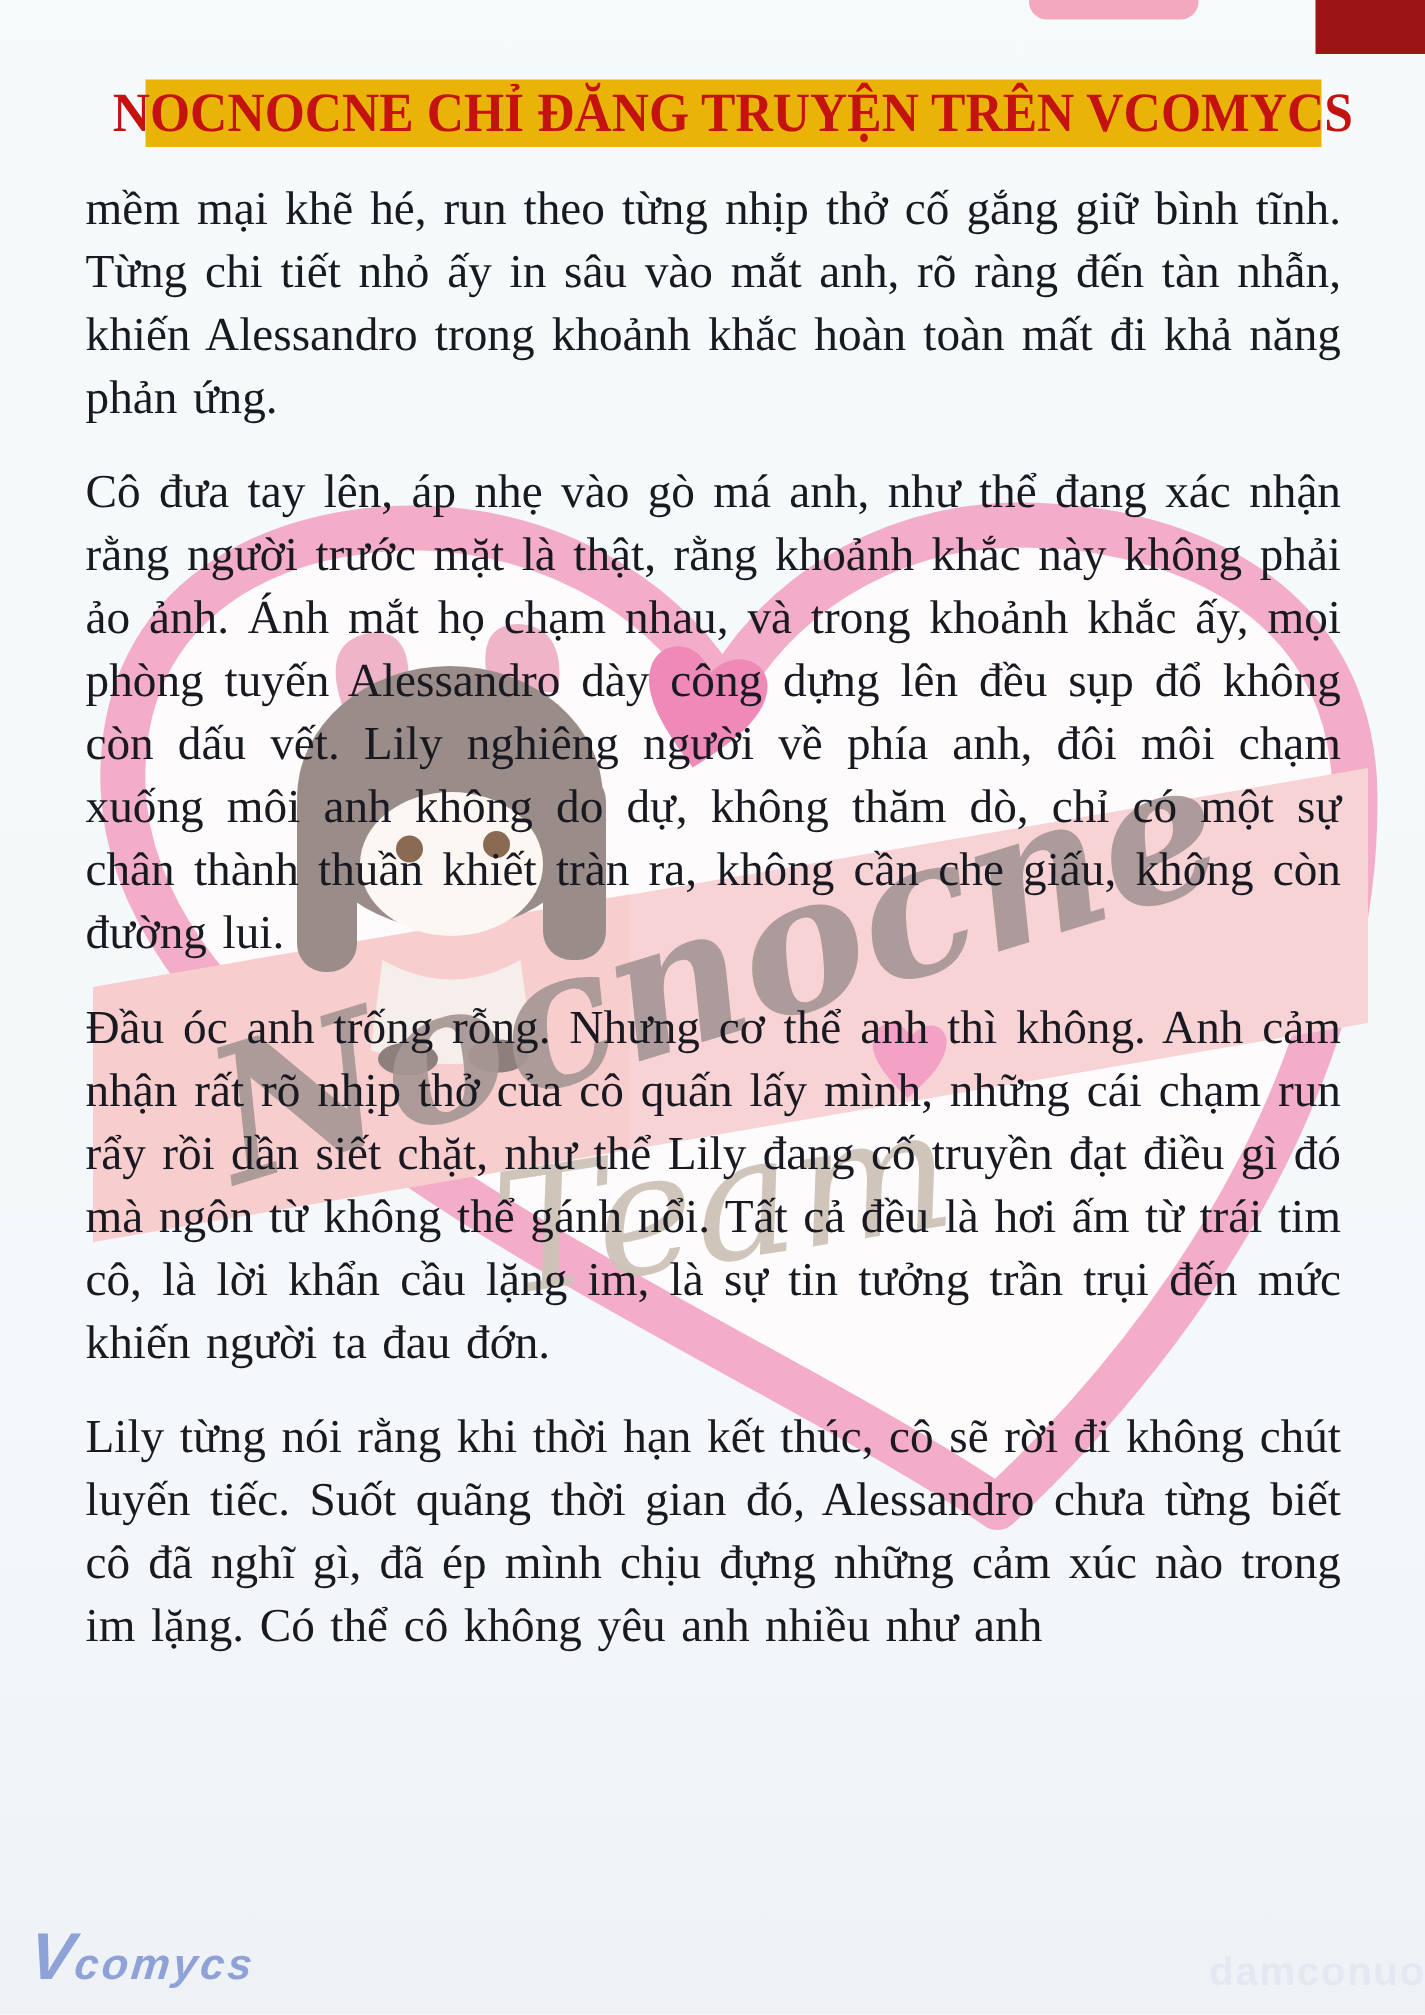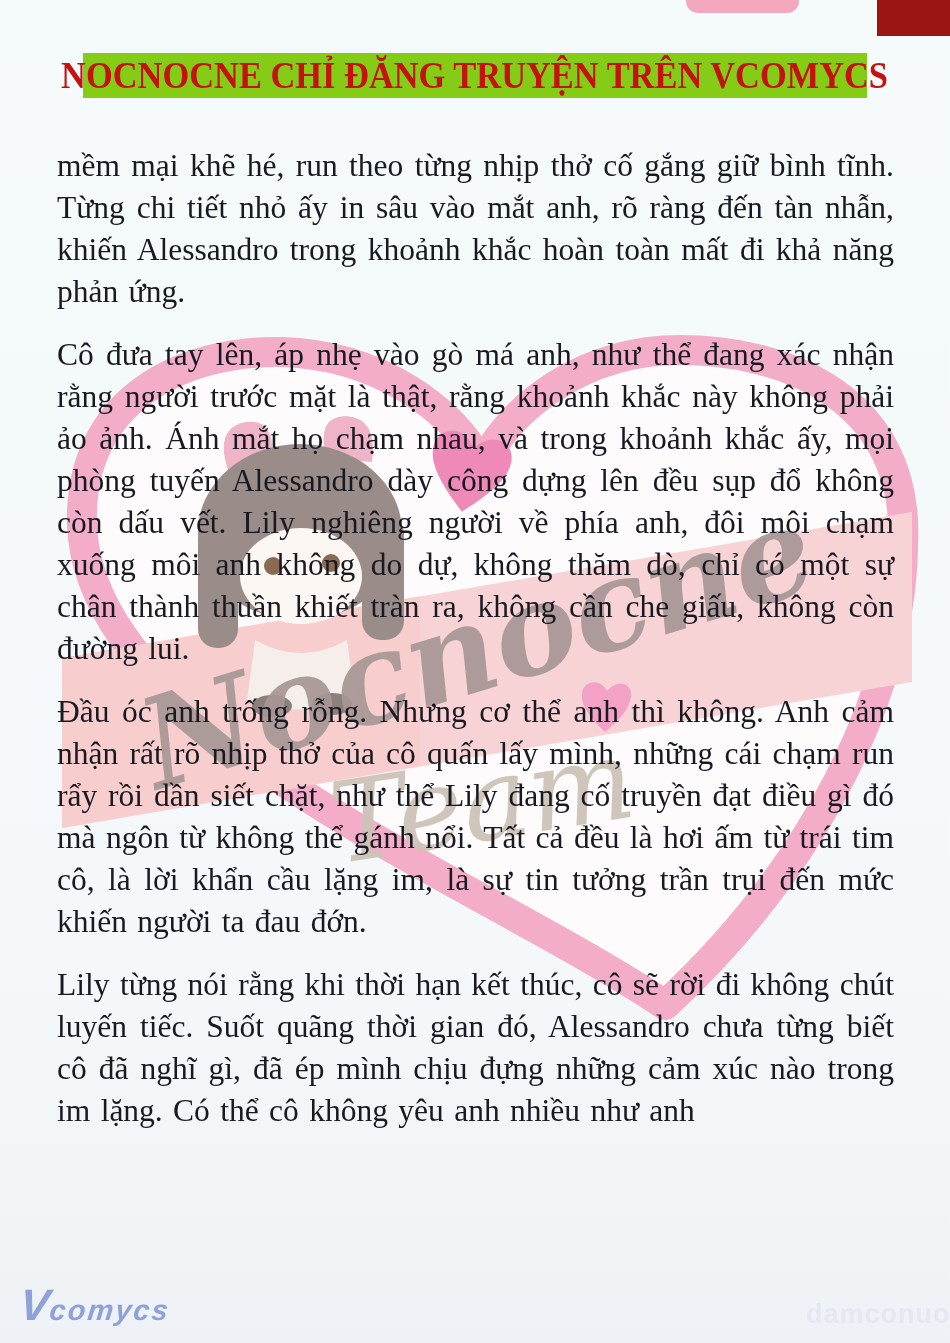--- a/index.html
+++ b/index.html
@@ -6,29 +6,29 @@
   body{
     width:950px;height:1343px;position:relative;overflow:hidden;
     background:linear-gradient(180deg,#f5fafb 0%,#f4f8fa 70%,#f0f4f7 92%,#eef2f6 100%);
     font-family:"Liberation Serif", serif;
   }
   .abs{position:absolute;}
   
   .top-tab{left:686px;top:0;width:113px;height:13px;background:#f4a8c0;border-radius:0 0 12px 12px;z-index:4;}
   .top-red{left:877px;top:0;width:73px;height:36px;background:#9c1414;z-index:4;}
   
-  .band{left:83px;top:53px;width:784px;height:45px;background:#84cc16;z-index:3;
+  .band{left:97px;top:53px;width:784px;height:45px;background:#eab308;z-index:3;
         display:flex;align-items:center;justify-content:center;}
   .band-text{display:inline-block;transform:scaleX(0.93);transform-origin:center;
         font-family:"Liberation Serif", serif;font-weight:bold;font-size:37px;
         color:#c3120f;white-space:nowrap;letter-spacing:0px;}
   
   .wm{left:0;top:0;z-index:0;}
   
-  .content{left:57px;top:118px;width:837px;z-index:2;margin-top:27px;}
+  .content{left:57px;top:118px;width:837px;z-index:2;}
   .content p{
     margin:0 0 21px 0;
     font-size:31.5px;line-height:42px;color:#191921;
     text-align:justify;word-spacing:2.5px;
   }
   
   .logo{left:20px;top:1280px;z-index:3;color:#8ea2d7;font-family:"Liberation Sans", sans-serif;
         font-style:italic;font-weight:bold;transform:skewX(-6deg);letter-spacing:1px;}
   .logo .v{font-size:44px;}
   .logo .rest{font-size:29px;letter-spacing:2px;}

